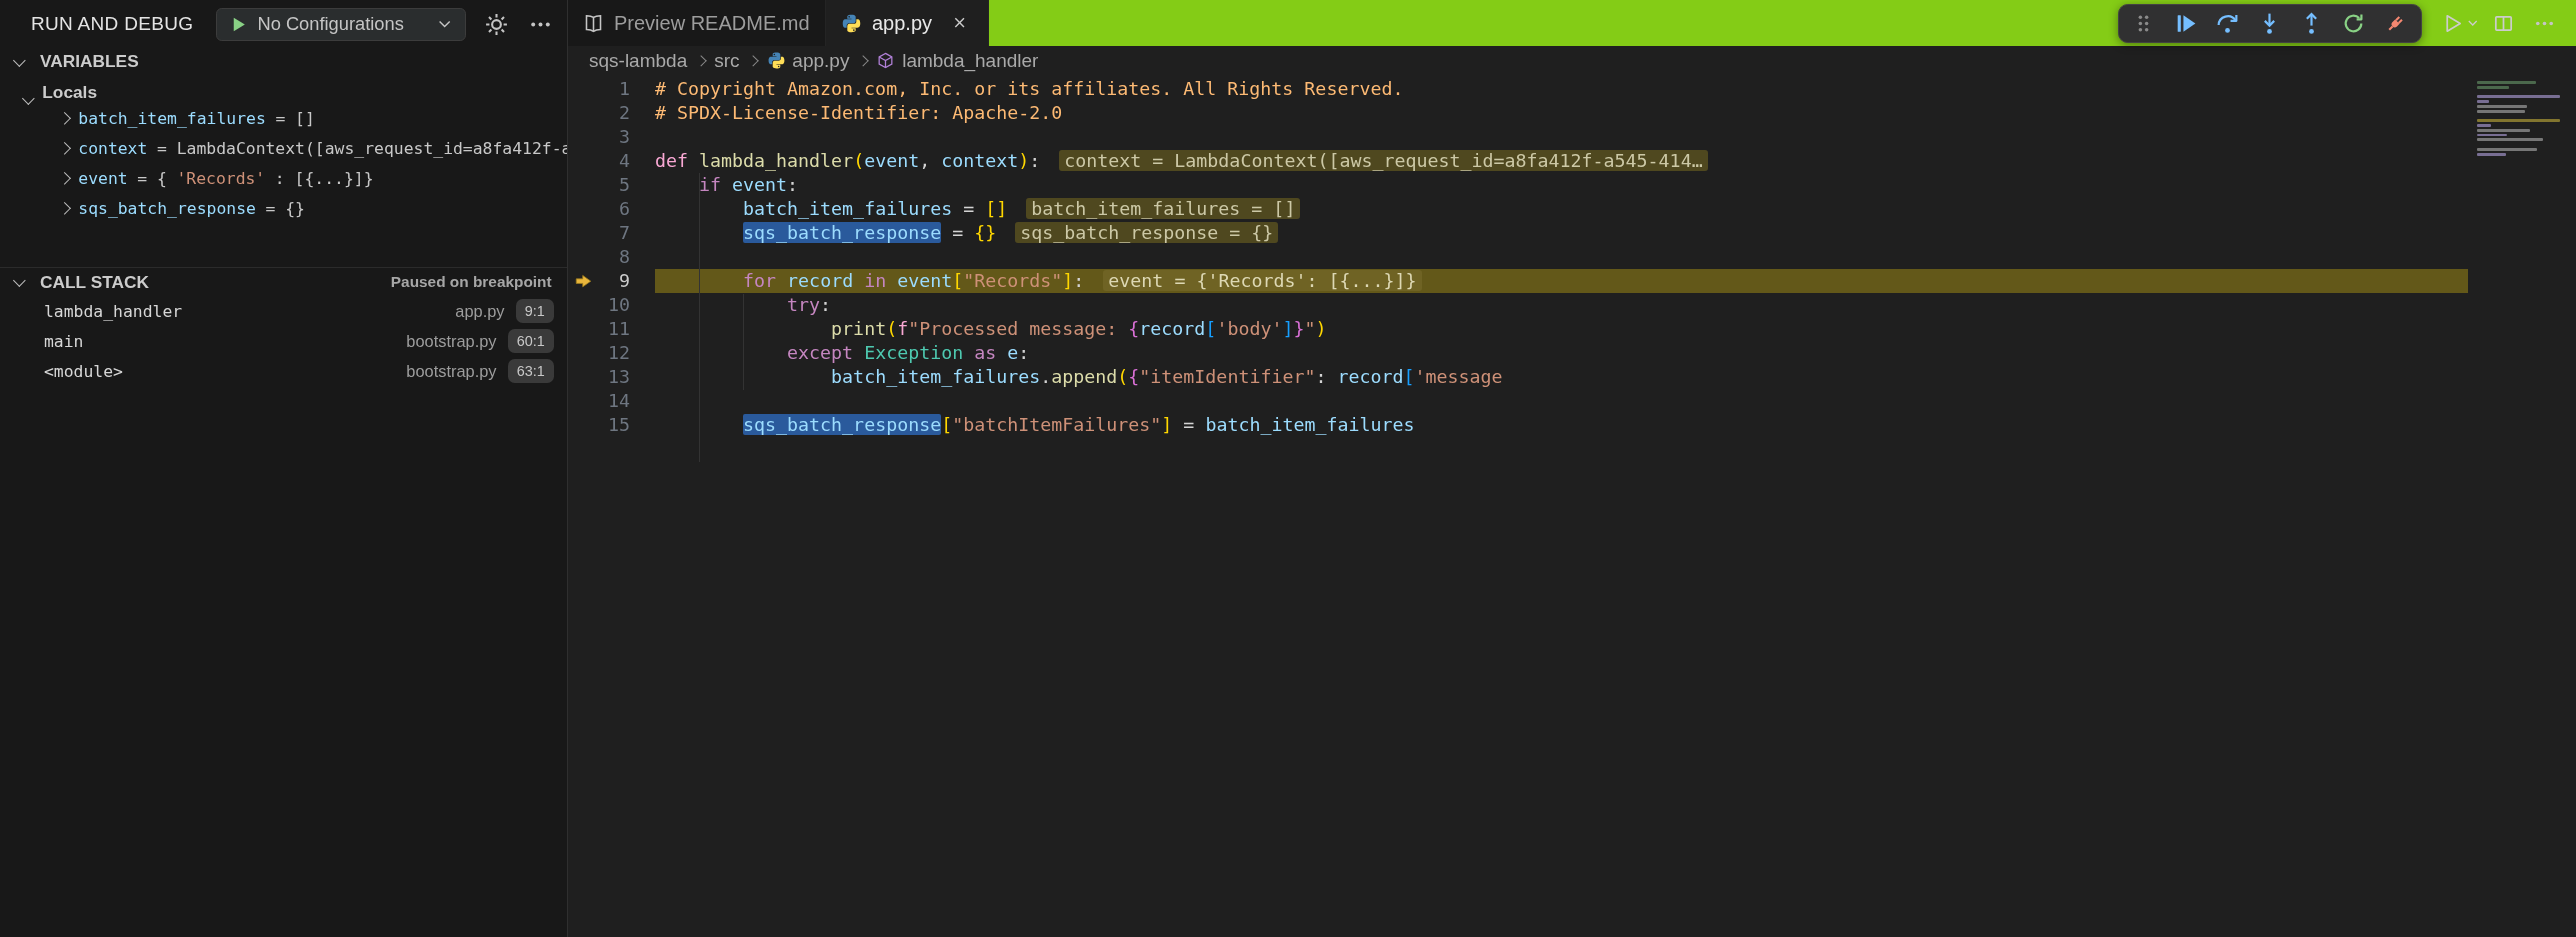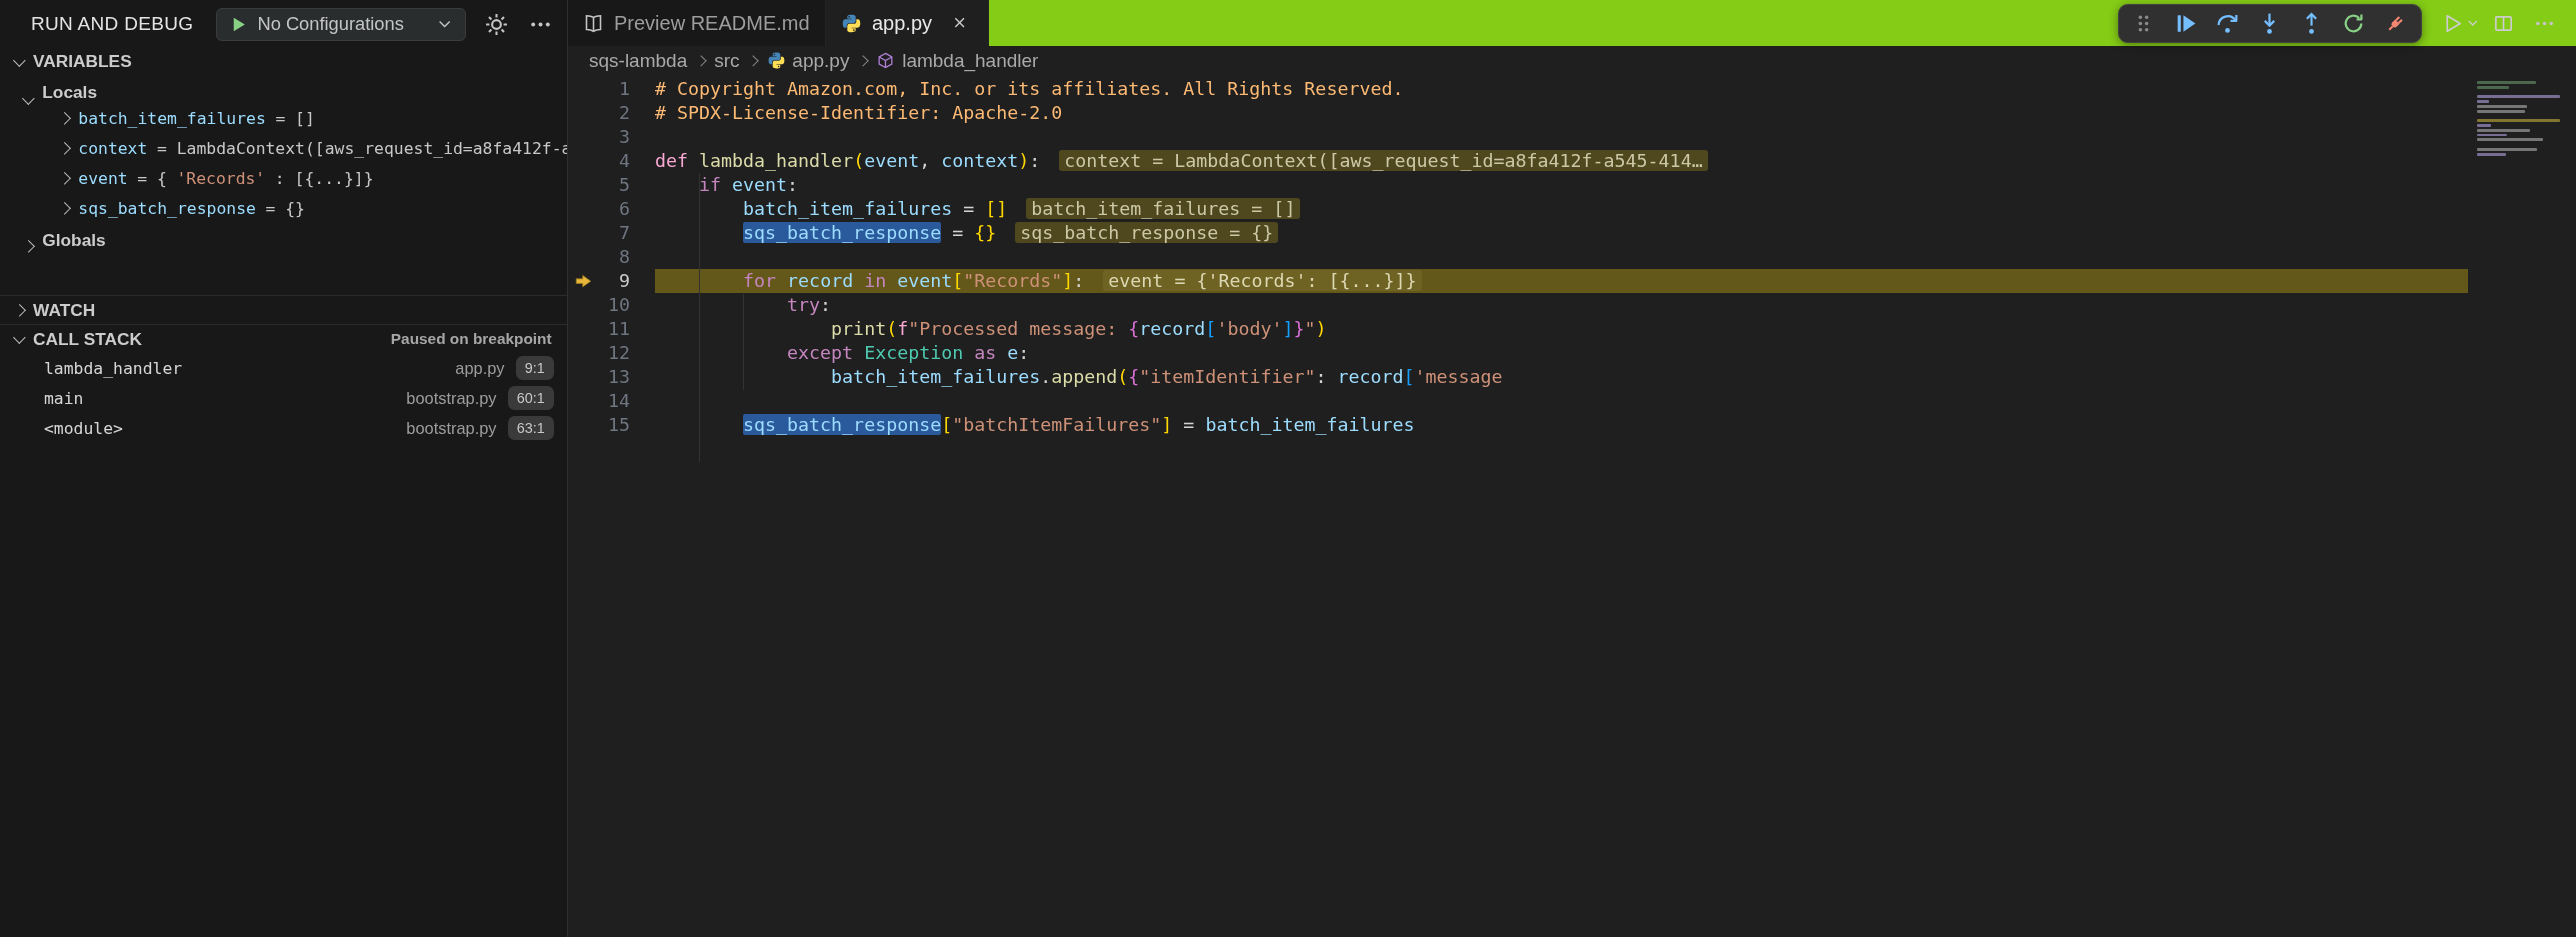--- a/index.html
+++ b/index.html
@@ -15,21 +15,21 @@
   .config-dropdown .dd-chev { margin-left:auto; }
   .hdr-icon { margin-left:17.3px; width:27px; height:27px; display:flex; align-items:center; justify-content:center; }
   .hdr-icon svg { width:25px; height:25px; }
   .icon { display:inline-flex; align-items:center; justify-content:center; }
   .icon svg { display:block; }
 
   .chev { width:8.7px; height:8.7px; border-right:1.9px solid #bdbdbd; border-bottom:1.9px solid #bdbdbd; flex:none; }
   .chev.down { transform:rotate(45deg); margin-top:-2.9px; }
   .chev.right { transform:rotate(-45deg); }
 
-  .section-row { height:29px; display:flex; align-items:center; gap:9px; padding:0 15.4px; font-weight:700; font-size:17.3px; color:#cccccc; flex:none; }
+  .section-row { height:29px; display:flex; align-items:center; gap:16px; padding:0 15.4px; font-weight:700; font-size:17.3px; color:#cccccc; flex:none; }
   .variables-header { height:27px; }
   .watch-header, .callstack-header { border-top:1px solid #2b2b2b; }
   .cs-status { margin-left:auto; font-weight:600; font-size:15.4px; color:#a6a6a6; }
 
   .tree-row { height:28px; display:flex; align-items:center; gap:9.6px; font-weight:700; font-size:17.3px; color:#cccccc; flex:none; }
   .locals-row, .globals-row { padding-left:24px;align-items:flex-end; }
 
   .var-row { height:30px; display:flex; align-items:center; gap:9.6px; padding-left:60px; padding-right:7.7px; font-family:"DejaVu Sans Mono",monospace; font-size:16.4px; white-space:pre; overflow:hidden; flex:none; }
   .var-name { color:#9cdcfe; }
   .vt-d { color:#c8c8c8; }
@@ -144,31 +144,23 @@
       <span>Locals</span>
     </div>
 
     <div>
         <div class="var-row"><span class="chev right"></span><span class="var-name">batch_item_failures</span> <span class="vt-d">= []</span></div>
         <div class="var-row"><span class="chev right"></span><span class="var-name">context</span> <span class="vt-d">= LambdaContext([aws_request_id=a8fa412f-a545-414…</span></div>
         <div class="var-row"><span class="chev right"></span><span class="var-name">event</span> <span class="vt-d">= {</span><span class="vt-s">'Records'</span><span class="vt-d">: [{...}]}</span></div>
         <div class="var-row"><span class="chev right"></span><span class="var-name">sqs_batch_response</span> <span class="vt-d">= {}</span></div>
       </div>
 
-    <div class="tree-row globals-row">
-      <span class="chev right"></span>
-      <span>Globals</span>
-    </div>
 
     <div class="sb-spacer"></div>
 
-    <div class="section-row watch-header">
-      <span class="chev right"></span>
-      <span>WATCH</span>
-    </div>
 
     <div class="section-row callstack-header">
       <span class="chev down"></span>
       <span>CALL STACK</span>
       <span class="cs-status">Paused on breakpoint</span>
     </div>
 
     <div>
         <div class="frame-row">
           <span class="frame-name">lambda_handler</span>

